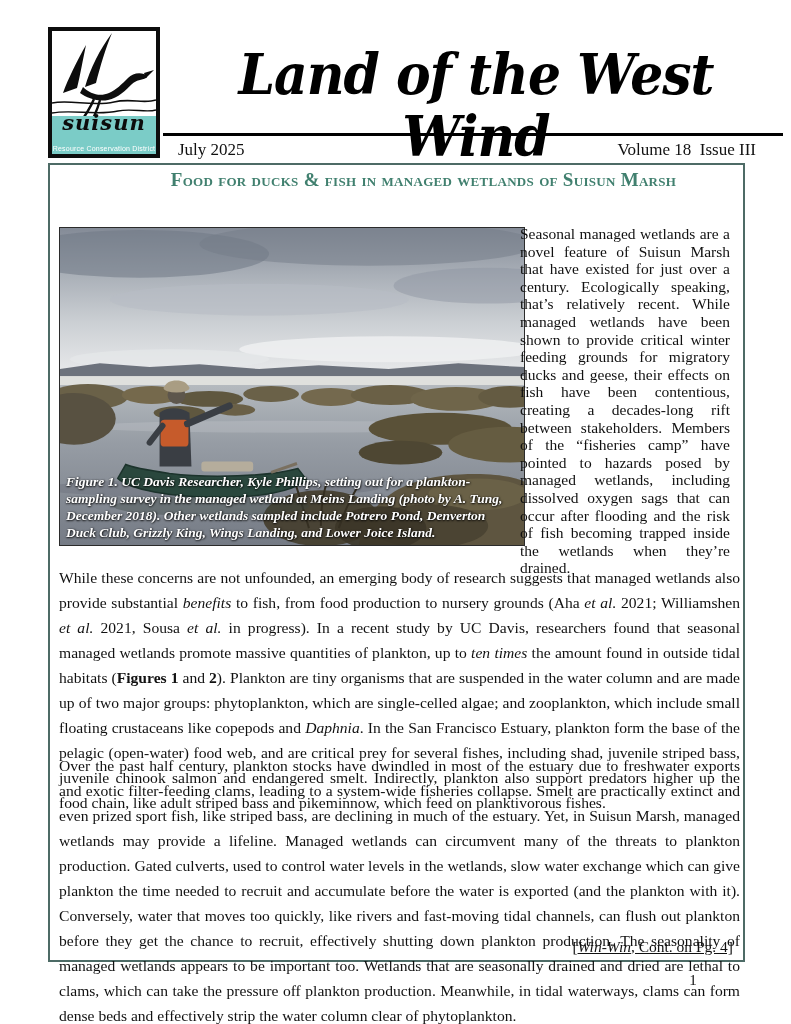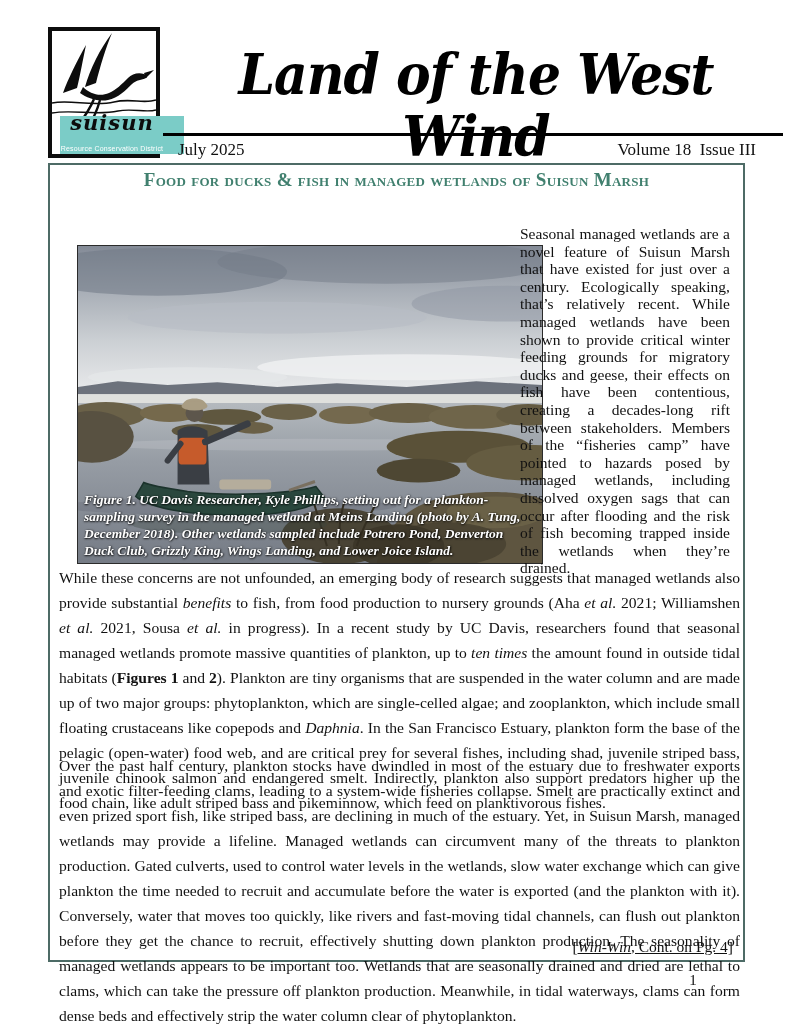--- a/index.html
+++ b/index.html
@@ -3,44 +3,44 @@
 <meta charset="utf-8">
 <style>
   html,body{margin:0;padding:0;background:#ffffff;}
   .page{position:relative;width:791px;height:1024px;background:#ffffff;overflow:hidden;
         font-family:"Liberation Serif",serif;color:#111;}
 
   
   .logo{position:absolute;left:48px;top:27px;width:112px;height:131px;
         border:4px solid #0d0d0d;background:#ffffff;box-sizing:border-box;}
   .logo-bird{position:absolute;left:0;top:0;width:104px;height:96px;}
-  .logo-band{position:absolute;left:0;bottom:0;width:124px;height:38px;background:#7bccc7;margin-left:8px;}
+  .logo-band{position:absolute;left:0;bottom:0;width:104px;height:38px;background:#7bccc7;}
   .logo-script{position:absolute;left:0;top:-6px;width:104px;text-align:center;
         font-family:"DejaVu Serif",serif;font-style:italic;font-weight:bold;
         font-size:21px;color:#0c0c0c;letter-spacing:1px;}
   .logo-sub{position:absolute;left:0;bottom:2px;width:104px;text-align:center;
         font-family:"Liberation Sans",sans-serif;font-size:7px;color:#ffffff;letter-spacing:.2px;}
 
   .nl-title{position:absolute;left:168px;top:48px;width:616px;margin:0;text-align:center;
         font-family:"DejaVu Serif",serif;font-style:italic;font-weight:900;
         font-size:52px;line-height:1.1;color:#000;letter-spacing:-1px;transform:scaleY(1.08);}
   .masthead-rule{position:absolute;left:163px;top:133px;width:620px;height:3px;background:#000;}
   .dateline{position:absolute;left:178px;top:140px;width:578px;display:flex;
         justify-content:space-between;font-size:17px;}
   .dateline span{white-space:pre;}
 
   
   .article-box{position:absolute;left:48px;top:163px;width:697px;height:799px;
         border:2px solid #4d6b66;box-sizing:border-box;background:#fff;}
   .article-heading{position:absolute;left:0;top:4px;width:100%;margin:0;text-align:center;
-        font-variant:small-caps;font-weight:700;font-size:19px;letter-spacing:.3px;}
+        font-variant:small-caps;font-weight:700;font-size:19px;letter-spacing:.3px;padding-left:27px;}
   .article-byline{position:absolute;left:0;top:31px;width:100%;margin:0;text-align:center;
         font-size:14.5px;}
 
-  .figure{position:absolute;left:9px;top:62px;width:466px;height:319px;margin:18px;
+  .figure{position:absolute;left:9px;top:62px;width:466px;height:319px;margin:0;
         border:1px solid #2b2b2b;box-sizing:border-box;overflow:hidden;}
   .figure svg{display:block;width:100%;height:100%;}
   .figure figcaption{position:absolute;left:6px;bottom:4px;width:440px;
         font-weight:bold;font-style:italic;font-size:13.5px;line-height:17px;color:#ffffff;
         text-shadow:0 1px 2px rgba(0,0,0,.85),1px 0 2px rgba(0,0,0,.6);}
 
   .intro-col{position:absolute;left:470px;top:60px;width:210px;height:344px;
         font-size:15.5px;line-height:17.6px;text-align:justify;}
   .body-par{position:absolute;left:9px;width:681px;margin:0;
         font-size:15.6px;line-height:25px;text-align:justify;}

